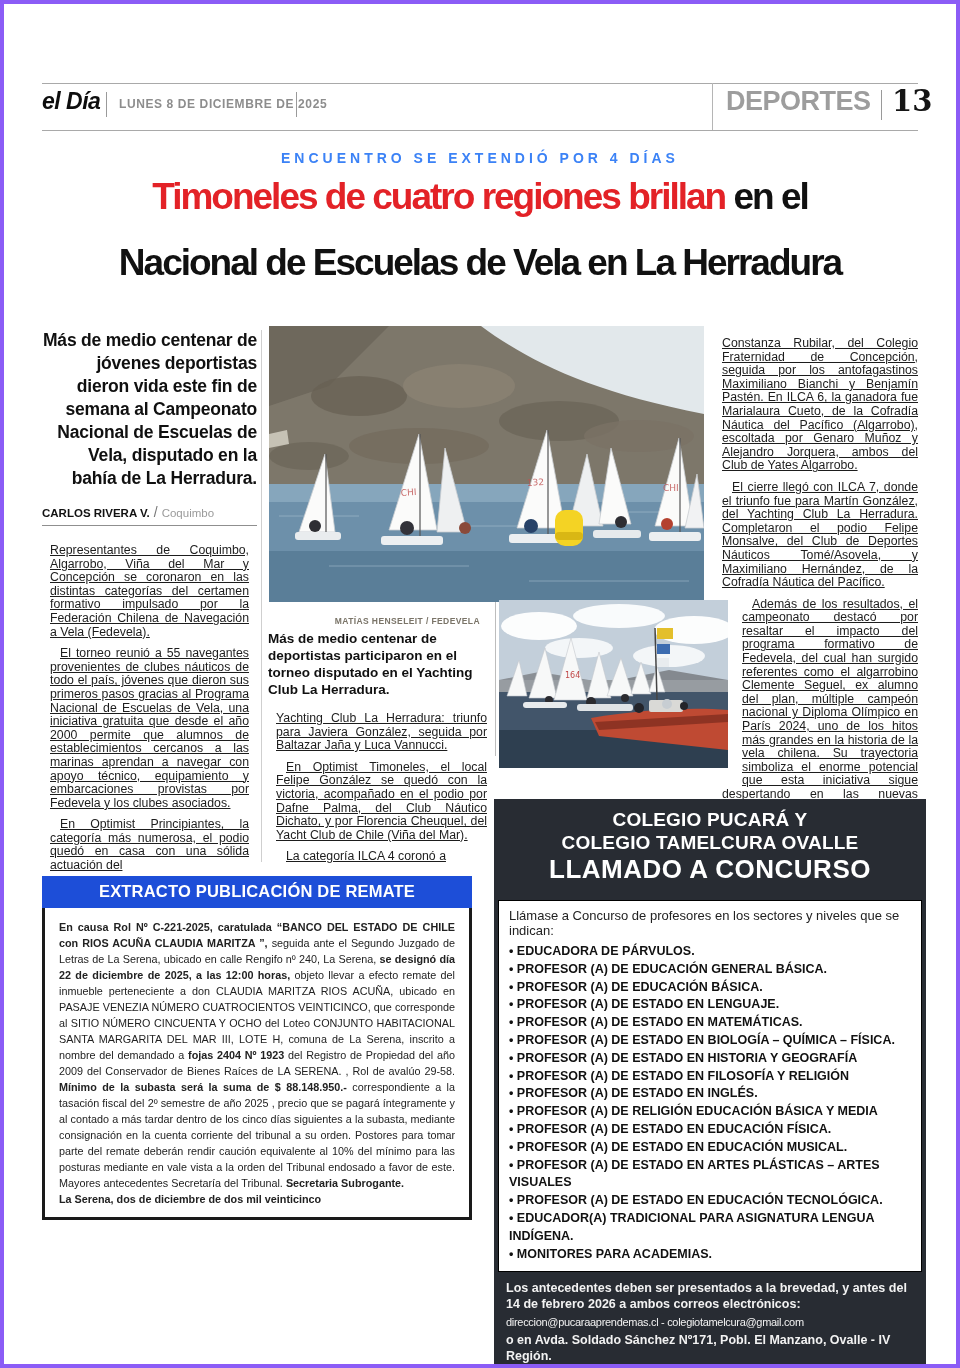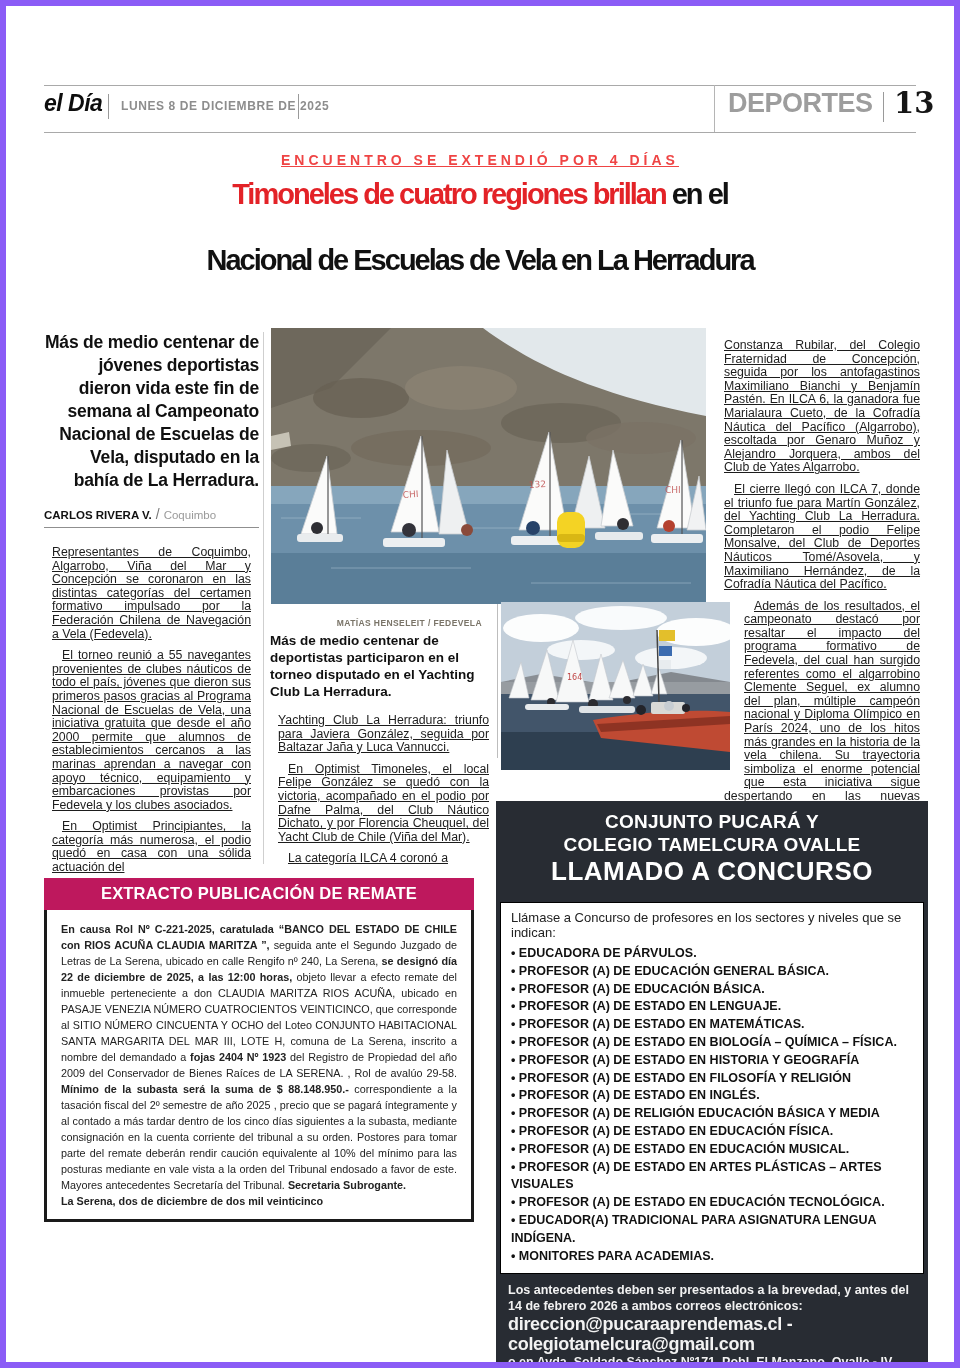--- a/index.html
+++ b/index.html
@@ -1,32 +1,32 @@
 <!DOCTYPE html>
 <html><head>
 <meta charset="utf-8">
 <style>
   html,body{margin:0;padding:0;background:#f2f2f2;}
   .page{position:relative;width:960px;height:1368px;background:#fff;margin:0 auto;
         font-family:"Liberation Sans",sans-serif;color:#1c1c1c;overflow:hidden;
-        border:6px solid #8b5cf6;box-sizing:border-box;}
+        border:4px solid #8b5cf6;box-sizing:border-box;}
   .abs{position:absolute;}
   .hr{position:absolute;background:#a9a9a9;height:1px;}
   .vr{position:absolute;background:#b5b5b5;width:1px;}
 
   
   .masthead{left:38px;top:84px;font-size:23px;font-weight:bold;font-style:italic;color:#0d0d0d;letter-spacing:-0.5px;}
   .hdr-bar{position:absolute;width:1px;background:#9a9a9a;}
   .hdr-date{left:115px;top:93px;font-size:12px;color:#8d8d8d;letter-spacing:0.6px;font-weight:600;}
   .section-name{left:722px;top:82px;font-size:27px;font-weight:bold;color:#9d9d9d;letter-spacing:-0.5px;}
   .page-num{left:888px;top:80px;font-size:29px;font-weight:bold;font-family:"DejaVu Serif",serif;color:#151515;}
 
   
-  .kicker{left:0;right:0;top:146px;text-align:center;font-size:14px;font-weight:600;color:#ef4444;letter-spacing:4px;text-decoration:underline;}
-  .hl{left:0;right:0;text-align:center;font-weight:bold;font-size:29px;letter-spacing:-2px;white-space:nowrap;color:#111;}
+  .kicker{left:0;right:0;top:146px;text-align:center;font-size:14px;font-weight:600;color:#3b82f6;letter-spacing:4px;}
+  .hl{left:0;right:0;text-align:center;font-weight:bold;font-size:37px;letter-spacing:-2px;white-space:nowrap;color:#111;}
   .hl1{top:172px;}
   .hl2{top:238px;}
   .hl-red{color:#e32227;}
 
   
   .lead{left:38px;top:325px;width:215px;font-size:17.5px;font-weight:bold;line-height:23px;
         text-align:right;color:#101010;letter-spacing:-0.2px;}
   .byline{left:38px;top:500px;width:215px;font-size:11.5px;border-bottom:1px solid #8f8f8f;padding-bottom:5px;}
   .byline .auth{font-weight:bold;color:#111;}
   .byline .slash{color:#777;margin:0 4px;font-size:14px;}
@@ -44,41 +44,41 @@
   .secphoto{left:495px;top:596px;width:193px;height:168px;}
   .credit{left:248px;top:612px;width:228px;text-align:right;font-size:8.5px;font-weight:bold;color:#7a7468;letter-spacing:0.4px;}
   .caption{left:264px;top:626px;width:228px;font-size:13.5px;font-weight:bold;line-height:17px;color:#101010;}
 
   
   .rule-lm{left:257px;top:326px;height:532px;background:#cfcfcf;}
   .rule-mm{left:491px;top:592px;height:160px;background:#bdbdbd;}
 
   
   .remate{left:38px;top:872px;width:430px;}
-  .remate-title{background:#be185d;color:#fff;text-align:center;font-weight:bold;font-size:16.5px;
+  .remate-title{background:#1d4ed8;color:#fff;text-align:center;font-weight:bold;font-size:16.5px;
                 padding:6px 0 7px;letter-spacing:0.2px;}
   .remate-body{border:3px solid #1a1a1a;border-top:none;padding:11px 14px 10px;
                font-size:10.8px;line-height:16px;text-align:justify;color:#222;}
   .remate-body .seg-b{font-weight:bold;}
   .remate-sign{margin-top:4px;background:#141414;color:#fff;text-align:center;
                font-weight:bold;font-size:13px;line-height:16px;padding:7px 0 8px;}
 
   
   .concurso{left:490px;top:795px;width:432px;background:#282c33;padding-bottom:9px;}
   .conc-head{color:#fff;text-align:center;font-weight:bold;padding-top:9px;}
   .conc-t1,.conc-t2{font-size:19px;line-height:23px;letter-spacing:0.2px;}
   .conc-t3{font-size:26px;line-height:30px;letter-spacing:0.5px;padding-bottom:16px;}
   .conc-panel{margin:0 4px;background:#fff;border:1px solid #000;padding:7px 10px 8px;}
   .conc-intro{font-size:13px;color:#222;margin:0 0 5px 0;}
   .conc-list{list-style:none;margin:0;padding:0;}
   .conc-list li{font-size:12.5px;font-weight:bold;line-height:17.8px;color:#111;}
   .conc-list li::before{content:"• ";}
   .conc-foot{color:#f2f2f2;padding:8px 12px 2px;}
   .cf-line{font-size:12.5px;font-weight:bold;line-height:16px;}
-  .cf-mail{font-size:18px;font-weight:bold;letter-spacing:-0.3px;line-height:20px;}
+  .cf-mail{font-size:11px;font-weight:normal;letter-spacing:-0.3px;line-height:20px;}
   .cf-phrow{font-size:12.5px;font-weight:bold;line-height:20px;}
   .cf-ph{font-size:16.5px;font-weight:bold;letter-spacing:-0.2px;}
 </style>
 </head>
 <body>
 
 <div class="page">
 
   <div class="hr" style="left:38px;right:38px;top:79px;"></div>
   <div class="hr" style="left:38px;right:38px;top:126px;"></div>
@@ -243,21 +243,21 @@
   <div class="abs remate">
     <div class="remate-title">EXTRACTO PUBLICACIÓN DE REMATE</div>
     <div class="remate-body">
       <span><span class="seg-b">En causa Rol Nº C-221-2025, caratulada “BANCO DEL ESTADO DE CHILE con RIOS ACUÑA CLAUDIA MARITZA ”, </span><span>seguida ante el Segundo Juzgado de Letras de La Serena, ubicado en calle Rengifo nº 240, La Serena, </span><span class="seg-b">se designó día 22 de diciembre de 2025, a las 12:00 horas, </span><span>objeto llevar a efecto remate del inmueble perteneciente a don CLAUDIA MARITZA RIOS ACUÑA,  ubicado en PASAJE VENEZIA NÚMERO CUATROCIENTOS VEINTICINCO,  que corresponde al SITIO NÚMERO CINCUENTA Y OCHO del Loteo CONJUNTO HABITACIONAL SANTA MARGARITA DEL MAR III, LOTE H, comuna de La Serena, inscrito a nombre del demandado a </span><span class="seg-b">fojas 2404 Nº 1923 </span><span>del Registro de Propiedad del año 2009 del Conservador de  Bienes Raíces de LA SERENA. , Rol de avalúo 29-58. </span><span class="seg-b">Mínimo de la subasta será  la suma de $ 88.148.950.- </span><span>correspondiente a la tasación fiscal del 2º  semestre de año 2025 , precio que se pagará  íntegramente y al contado a más  tardar dentro de los cinco días siguientes a la subasta, mediante consignación en la cuenta corriente del tribunal a su orden. Postores para tomar parte del remate deberán rendir caución equivalente al 10% del mínimo para las posturas mediante en vale vista a la orden del Tribunal endosado a favor de este. Mayores antecedentes Secretaría del Tribunal.  </span><span class="seg-b">Secretaria Subrogante.</span></span>
       <div class="seg-b">La Serena, dos de diciembre de dos mil veinticinco</div>
     </div>
   </div>
 
   <div class="abs concurso">
     <div class="conc-head">
-      <div class="conc-t1">CONJUNTO PUCARÁ Y</div>
+      <div class="conc-t1">COLEGIO PUCARÁ Y</div>
       <div class="conc-t2">COLEGIO  TAMELCURA OVALLE</div>
       <div class="conc-t3">LLAMADO A CONCURSO</div>
     </div>
     <div class="conc-panel">
       <p class="conc-intro">Llámase a Concurso de profesores en los sectores y niveles que se indican:</p>
       <ul class="conc-list">
           <li>EDUCADORA DE PÁRVULOS.</li>
           <li>PROFESOR (A) DE EDUCACIÓN GENERAL BÁSICA.</li>
           <li>PROFESOR (A) DE EDUCACIÓN BÁSICA.</li>
           <li>PROFESOR (A) DE ESTADO EN LENGUAJE.</li>

